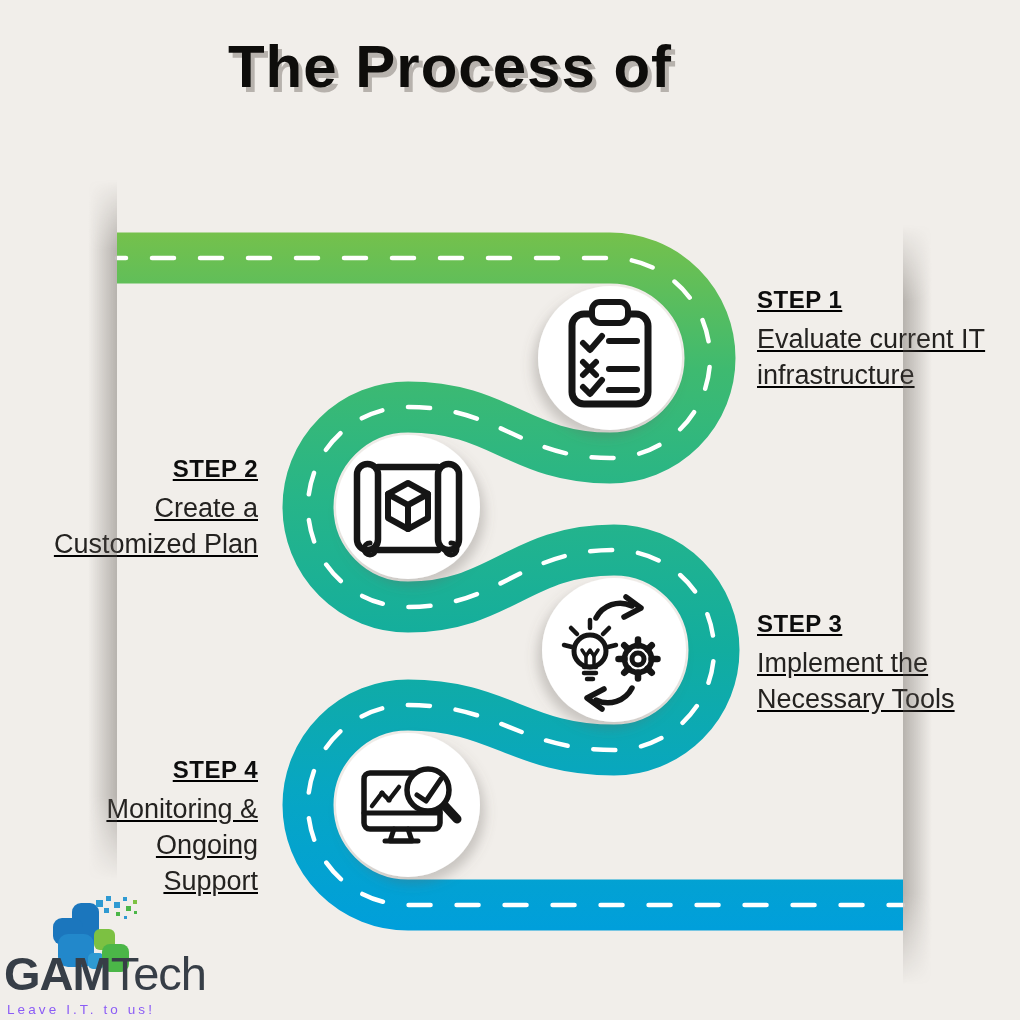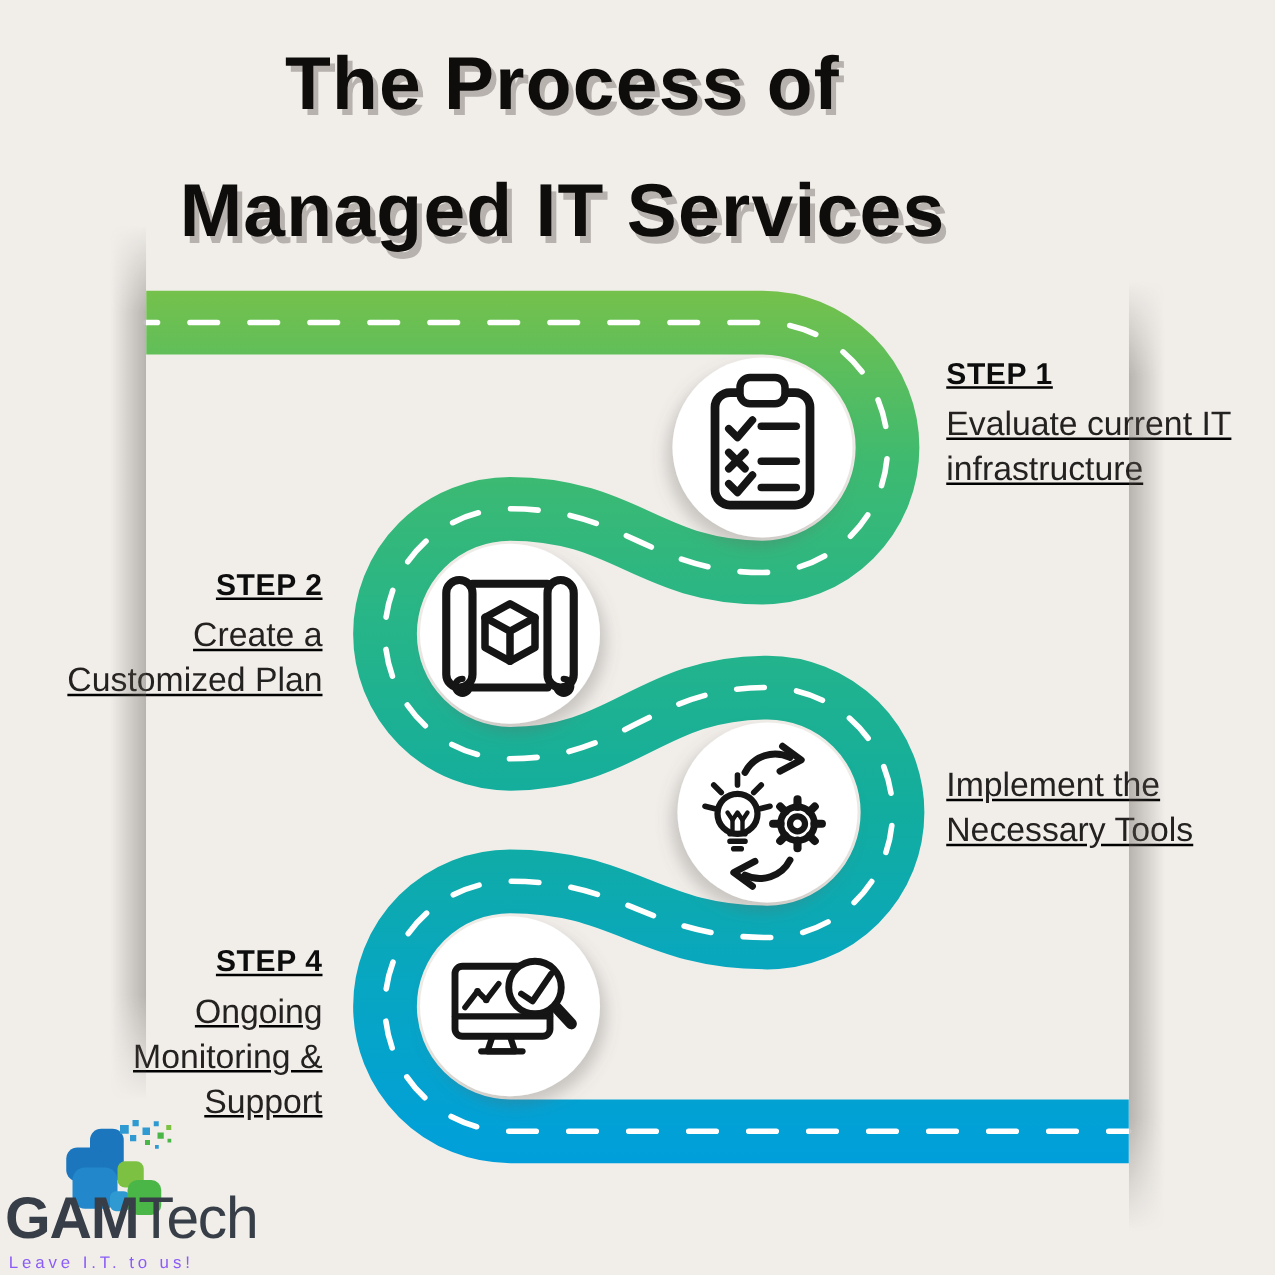--- a/index.html
+++ b/index.html
@@ -156,51 +156,51 @@
     <g>
       <circle cx="20" cy="-15" r="21" fill="#ffffff" stroke-width="5.5"></circle>
       <path d="M9,-10 L18,-4 L33,-26" stroke-width="5"></path>
       <path d="M37,1 L49,14" stroke-width="9"></path>
     </g>
   </g>
 </svg>
 
 <div class="abs title" style="color: rgb(14, 13, 11); text-shadow: rgb(183, 178, 173) 4px 5px 0px;">
   <div>The Process of</div>
-  <div>Managed IT Services</div>
 </div>
 
 <div class="abs step left-align" id="step1">
   <div class="label">STEP 1</div>
   <div class="body">
     <div>Evaluate current IT</div>
     <div>infrastructure</div>
   </div>
 </div>
 
 <div class="abs step right-align" id="step2">
   <div class="label">STEP 2</div>
   <div class="body">
     <div>Create a</div>
     <div>Customized Plan</div>
   </div>
 </div>
 
 <div class="abs step left-align" id="step3">
+  <div class="label">STEP 3</div>
   <div class="body">
     <div>Implement the</div>
     <div>Necessary Tools</div>
   </div>
 </div>
 
 <div class="abs step right-align" id="step4">
   <div class="label">STEP 4</div>
   <div class="body">
+    <div>Monitoring &amp;</div>
     <div>Ongoing</div>
-    <div>Monitoring &amp;</div>
     <div>Support</div>
   </div>
 </div>
 
 <div class="abs edge-shadow" id="edge-left"></div>
 <div class="abs edge-shadow" id="edge-right"></div>
 
 <div class="abs" id="logo">
   <svg width="160" height="90" viewBox="0 0 160 90" style="position:absolute;left:30px;top:2px">
     <g>

